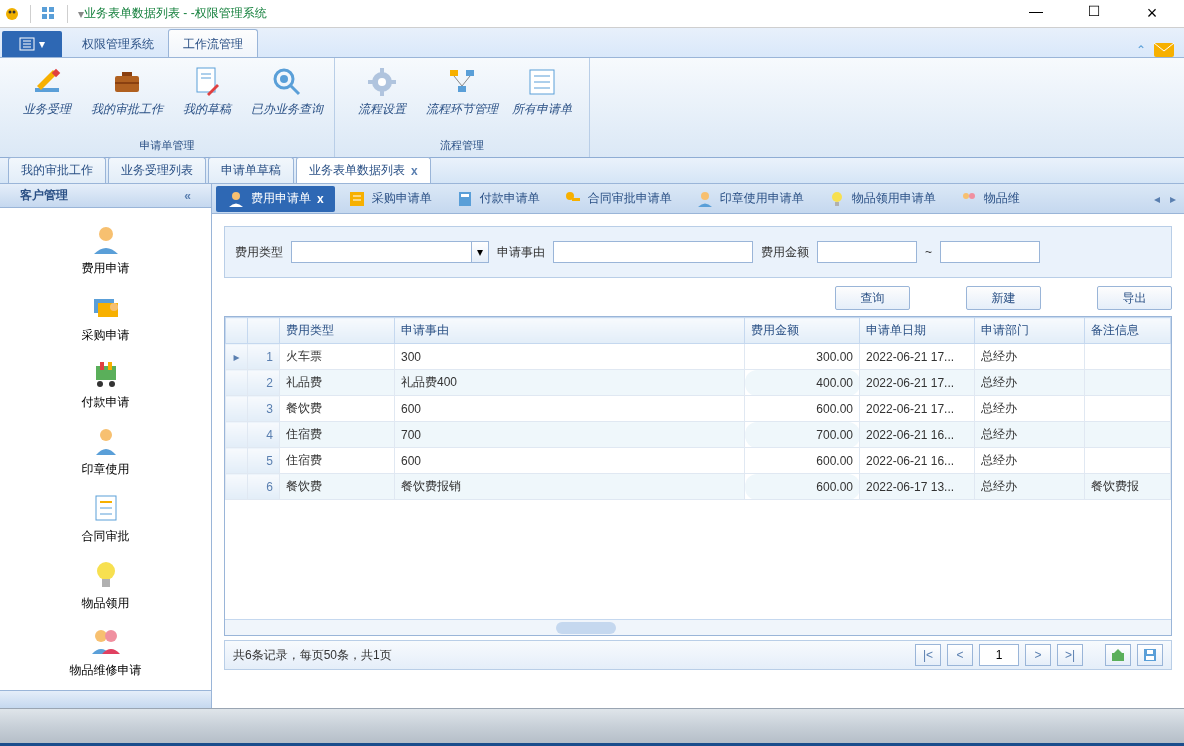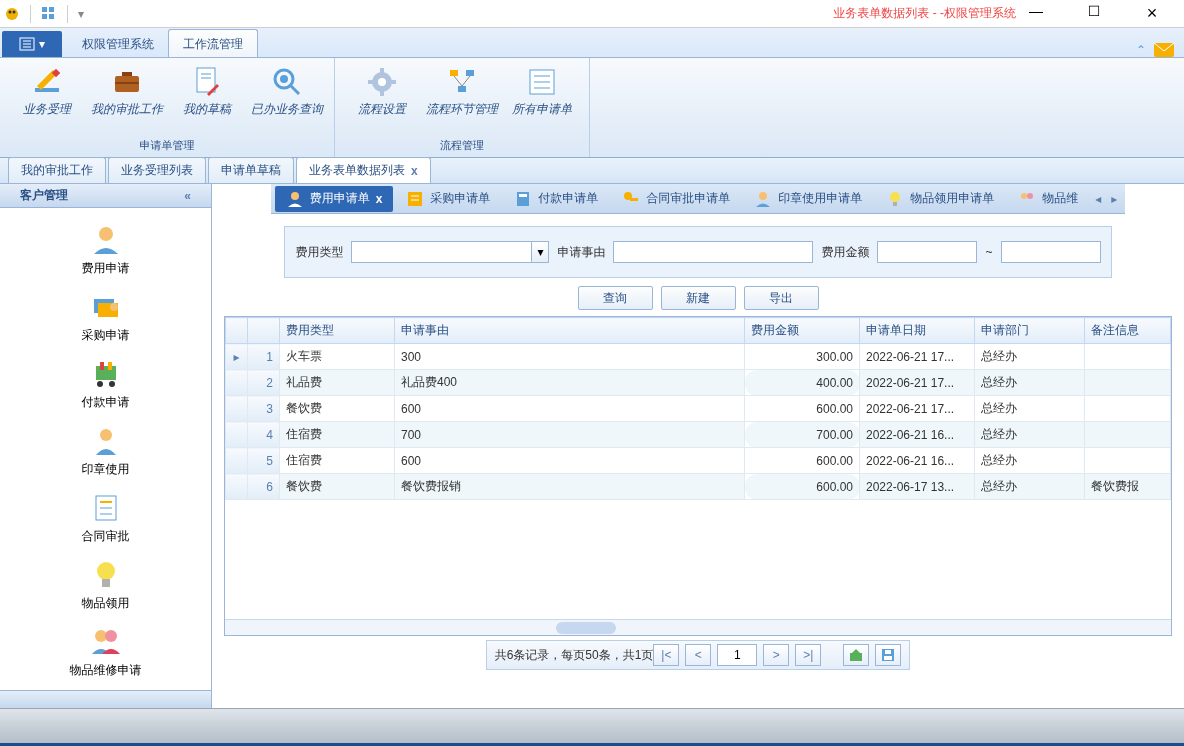--- a/index.html
+++ b/index.html
@@ -3,21 +3,21 @@
 <meta charset="utf-8">
 <style>
 * { margin: 0; padding: 0; box-sizing: border-box; font-family: "Microsoft YaHei", "SimSun", sans-serif; font-size: 12px; }
 body { background: #1a4d8c; width: 1184px; height: 746px; overflow: hidden; }
 
 
 .titlebar { height: 28px; background: #fff; display: flex; align-items: center; padding: 0 4px; border-bottom: 1px solid #cfcfcf; }
 .titlebar-left { display: flex; gap: 6px; align-items: center; }
 .tb-icon { width: 16px; height: 16px; display: inline-block; }
 .tb-sep { width: 1px; height: 18px; background: #cfcfcf; margin: 0 4px; }
-.titlebar-center { flex: 1; text-align: right; color: #ef4444; }
+.titlebar-center { flex: 1; text-align: left; color: #15803d; }
 .titlebar-right { display: flex; gap: 18px; padding-right: 8px; }
 .wctl { width: 40px; text-align: center; cursor: default; font-size: 14px; color: #000; }
 
 
 .menutabs { height: 30px; background: linear-gradient(#e8f0fb,#d9e8fa); display: flex; align-items: flex-end; padding-left: 2px; border-bottom: 1px solid #9ab5d8; }
 .menu-btn { width: 60px; height: 26px; background: #2e68b4; display: flex; align-items: center; justify-content: center; margin-right: 6px; border-radius: 2px 2px 0 0; }
 .menu-btn svg { fill: #fff; }
 .menutab { padding: 6px 14px 4px; color: #2a5085; cursor: default; }
 .menutab.active { background: linear-gradient(#fdfdfd,#f0f5fb); border: 1px solid #9ab5d8; border-bottom: none; border-radius: 3px 3px 0 0; }
 .menutabs-right { margin-left: auto; display: flex; gap: 8px; padding-right: 10px; align-items: center; }
@@ -41,42 +41,42 @@
 .main { display: flex; height: 524px; }
 .sidebar { width: 212px; background: #fff; border-right: 1px solid #9ab5d8; display: flex; flex-direction: column; }
 .sidebar-head { height: 24px; background: linear-gradient(#e5eef9,#c5d8ef); padding: 4px 20px; color: #2a5085; font-weight: bold; border-bottom: 1px solid #9ab5d8; display: flex; align-items: center; justify-content: space-between; }
 .sidebar-chev { color: #5a7fb0; }
 .sidebar-body { flex: 1; overflow-y: auto; padding: 16px 0; display: flex; flex-direction: column; align-items: center; gap: 14px; }
 .sb-item { display: flex; flex-direction: column; align-items: center; gap: 4px; cursor: default; }
 .sb-icon { width: 32px; height: 32px; }
 .sidebar-scroll { height: 18px; background: linear-gradient(#e5eef9,#c5d8ef); border-top: 1px solid #9ab5d8; }
 
 
-.content { flex: 1; background: #fff; display: flex; flex-direction: column; align-items: center; }
+.content { flex: 1; background: #fff; display: flex; flex-direction: column; }
 
 
 .subtabs { height: 30px; background: linear-gradient(#dbe8f6,#c5d8ef); display: flex; align-items: center; padding: 0 4px; border-bottom: 1px solid #9ab5d8; gap: 2px; position: relative; }
 .subtab { height: 26px; display: flex; align-items: center; gap: 6px; padding: 0 10px; color: #2a5085; cursor: default; border: 1px solid transparent; }
 .subtab.active { background: #2e68b4; color: #fff; border-radius: 2px; }
 .subtab-icon { width: 18px; height: 18px; }
 .subtabs-scroll { margin-left: auto; display: flex; gap: 2px; }
 .subtabs-scroll span { padding: 0 4px; color: #5a7fb0; cursor: default; }
 
 
 .filterbar { margin: 12px 12px 0; border: 1px solid #b9cee7; background: #eaf2fb; padding: 14px 10px; display: flex; align-items: center; gap: 8px; }
 .flabel { color: #333; }
 .finput { height: 22px; border: 1px solid #9ab5d8; background: #fff; padding: 0 4px; }
 .fcombo { display: flex; }
 .fcombo .finput { border-right: none; }
 .fcombo-btn { width: 18px; height: 22px; border: 1px solid #9ab5d8; background: linear-gradient(#fff,#e5eef9); display: flex; align-items: center; justify-content: center; }
 .ftilde { color: #333; }
 
 
 .actionrow { display: flex; justify-content: flex-end; gap: 8px; padding: 8px 12px 0; }
-.abtn { width: 75px; height: 24px; background: linear-gradient(#fdfdfd,#e5eef9); border: 1px solid #9ab5d8; border-radius: 2px; display: flex; align-items: center; justify-content: center; color: #2a5085; cursor: default; }
+.abtn { width: 75px; height: 24px; background: linear-gradient(#fdfdfd,#e5eef9); border: 1px solid #9ab5d8; border-radius: 2px; display: flex; align-items: center; justify-content: center; color: #2a5085; cursor: default; margin-left: 48px; }
 
 
 .tablewrap { margin: 6px 12px 0; border: 1px solid #9ab5d8; height: 320px; overflow: hidden; position: relative; }
 table { border-collapse: collapse; width: 100%; table-layout: fixed; }
 th { background: linear-gradient(#f7fafd,#e2edf8); border: 1px solid #c5d8ef; padding: 4px 6px; text-align: left; color: #2a5085; font-weight: normal; height: 24px; }
 td { border: 1px solid #e0e8f2; padding: 4px 6px; height: 22px; color: #333; overflow: hidden; white-space: nowrap; }
 tr.alt td { background: #eff7fb; }
 .rowhead { width: 20px; background: linear-gradient(#f7fafd,#e2edf8) !important; text-align: center; color: #5a7fb0; }
 .rownum { width: 30px; text-align: right; background: linear-gradient(#f7fafd,#e2edf8) !important; color: #5a7fb0; padding-right: 6px; }
 .num { text-align: right; border-radius: 12px; }

